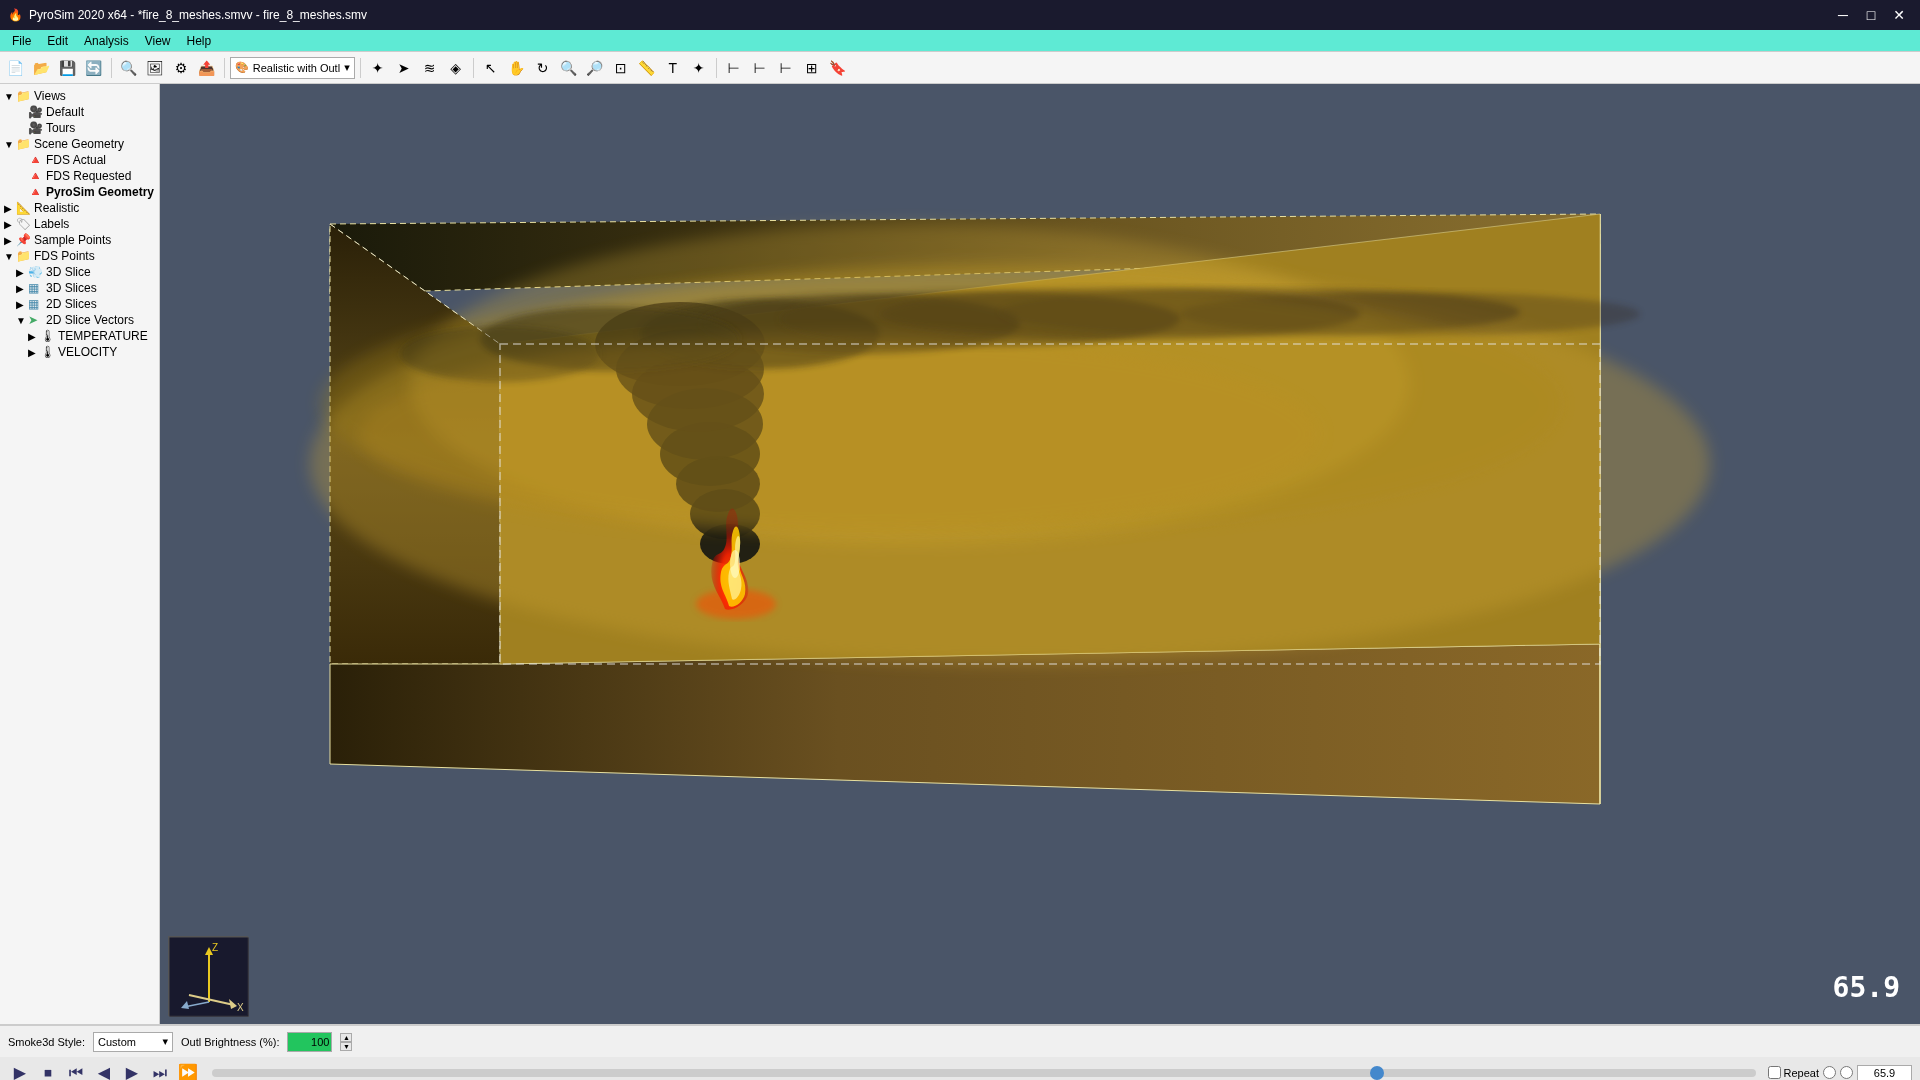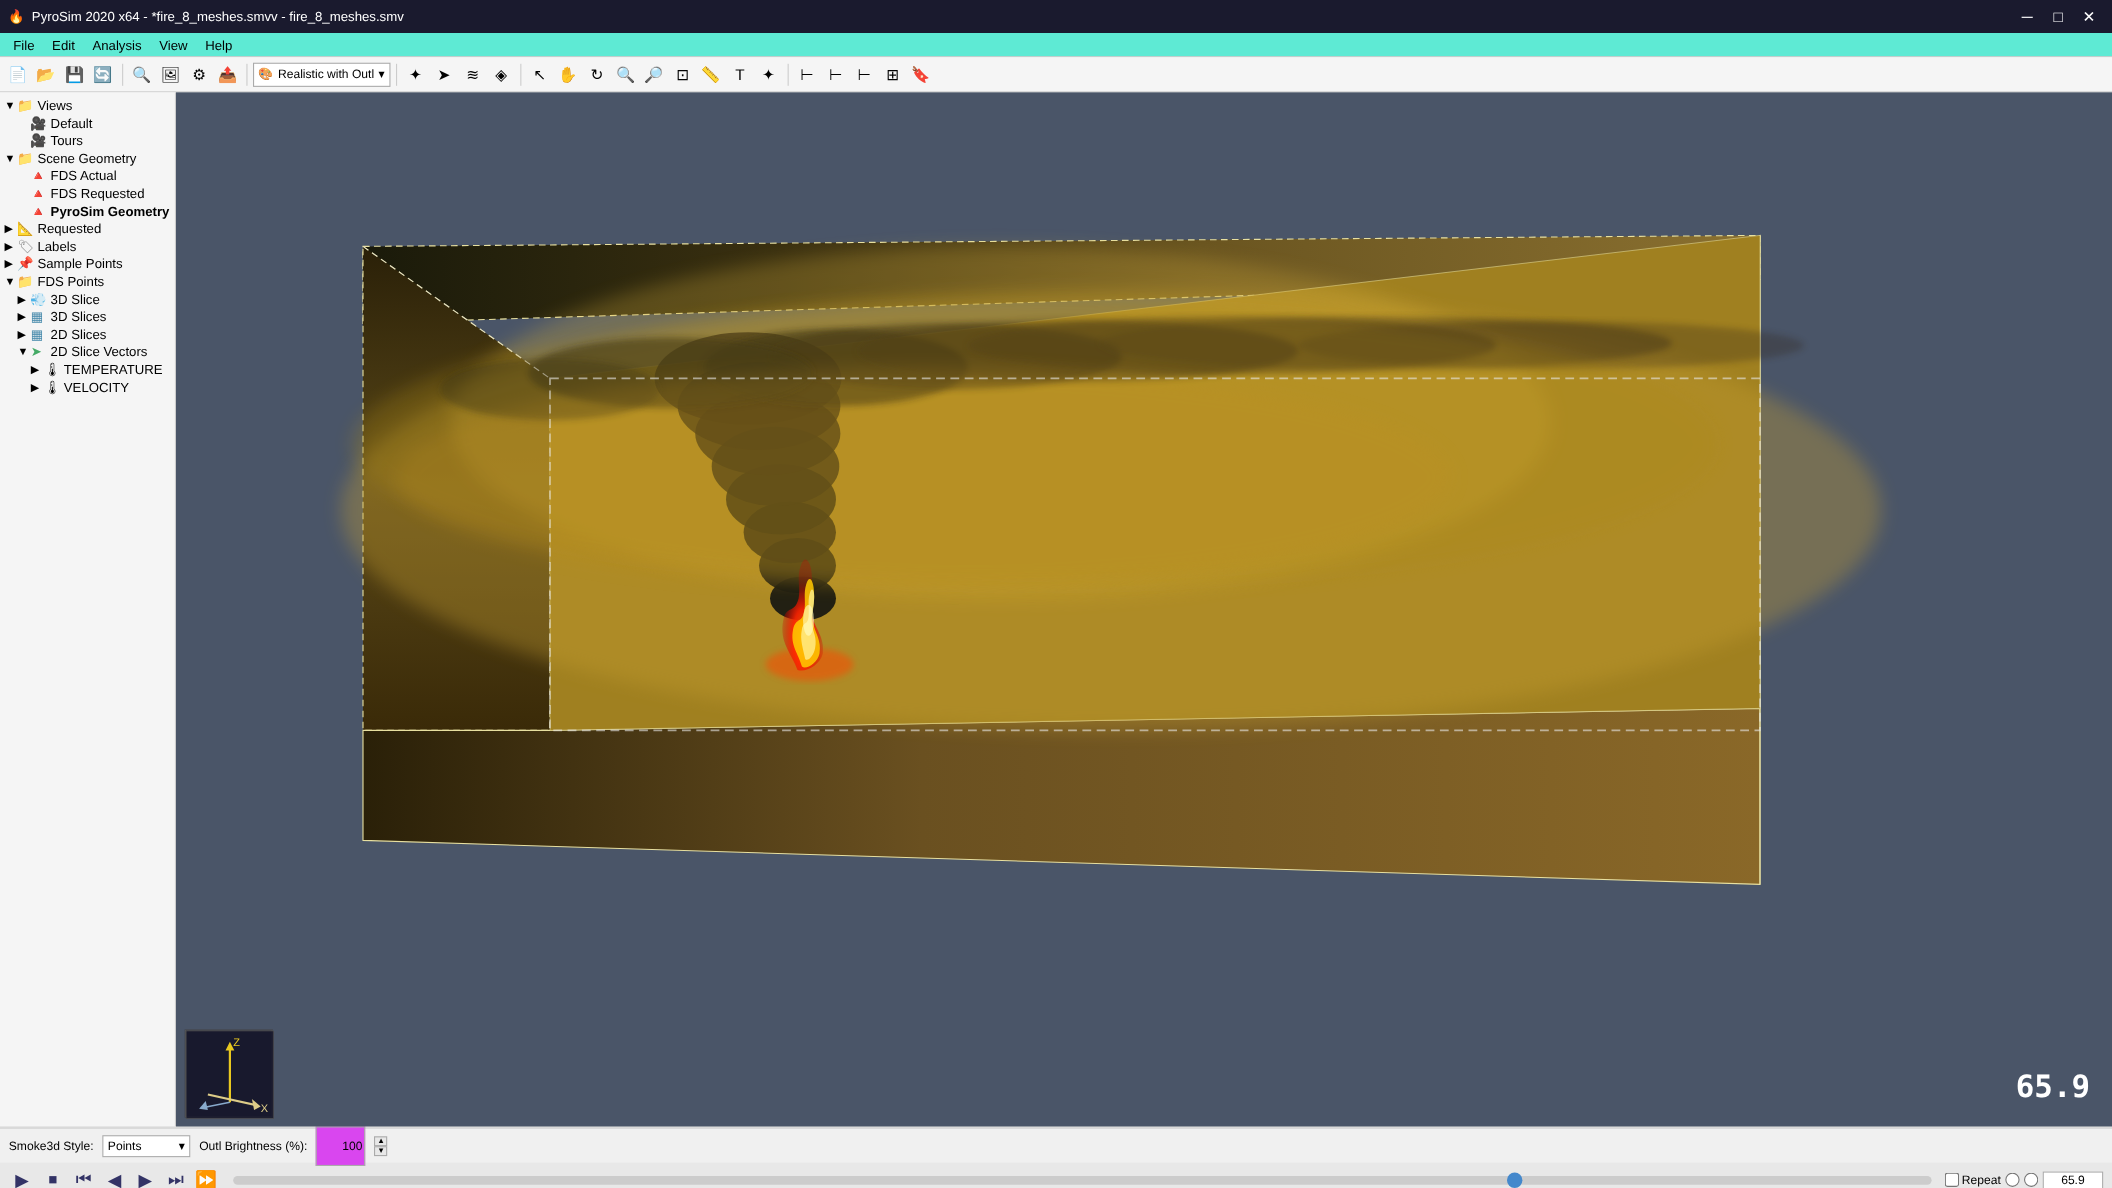--- a/index.html
+++ b/index.html
@@ -205,23 +205,23 @@
       background: #fff;
       border: 1px solid #aaa;
       height: 20px;
       padding: 0 4px;
       font-size: 11px;
       min-width: 80px;
       cursor: pointer;
       display: flex; align-items: center; justify-content: space-between;
     }
     .number-field {
-      background: #d946ef;
+      background: #22c55e;
       border: 1px solid #aaa;
-      height: 36px;
+      height: 20px;
       width: 45px;
       padding: 0 2px;
       font-size: 11px;
       text-align: right;
     }
     .spinner-btns {
       display: flex; flex-direction: column;
     }
     .spin-btn {
       width: 12px; height: 9px;
@@ -354,21 +354,21 @@
       <span class="tree-indent" style="width:14px"></span>
       <span class="tree-arrow"> </span>
       <span class="tree-icon icon-flame">🔺</span>
       <span>PyroSim Geometry</span>
     </div>
 
     <div class="tree-item">
       <span class="tree-indent" style="width:2px"></span>
       <span class="tree-arrow">▶</span>
       <span class="tree-icon icon-dim">📐</span>
-      <span>Requested</span>
+      <span>Realistic</span>
     </div>
 
     <div class="tree-item">
       <span class="tree-indent" style="width:2px"></span>
       <span class="tree-arrow">▶</span>
       <span class="tree-icon icon-label">🏷</span>
       <span>Labels</span>
     </div>
 
     <div class="tree-item">
@@ -548,21 +548,21 @@
     
     <div id="frame-number">65.9</div>
   </div>
 </div>
 
 <div id="bottom-container">
 
   <div id="smoke-style-bar">
     <span>Smoke3d Style:</span>
     <div class="style-dropdown">
-      <span>Points</span>
+      <span>Custom</span>
       <span>▾</span>
     </div>
     <span>Outl Brightness (%):</span>
     <input class="number-field" type="text" value="100" style="">
     <div class="spinner-btns">
       <button class="spin-btn">▲</button>
       <button class="spin-btn">▼</button>
     </div>
   </div>
 

